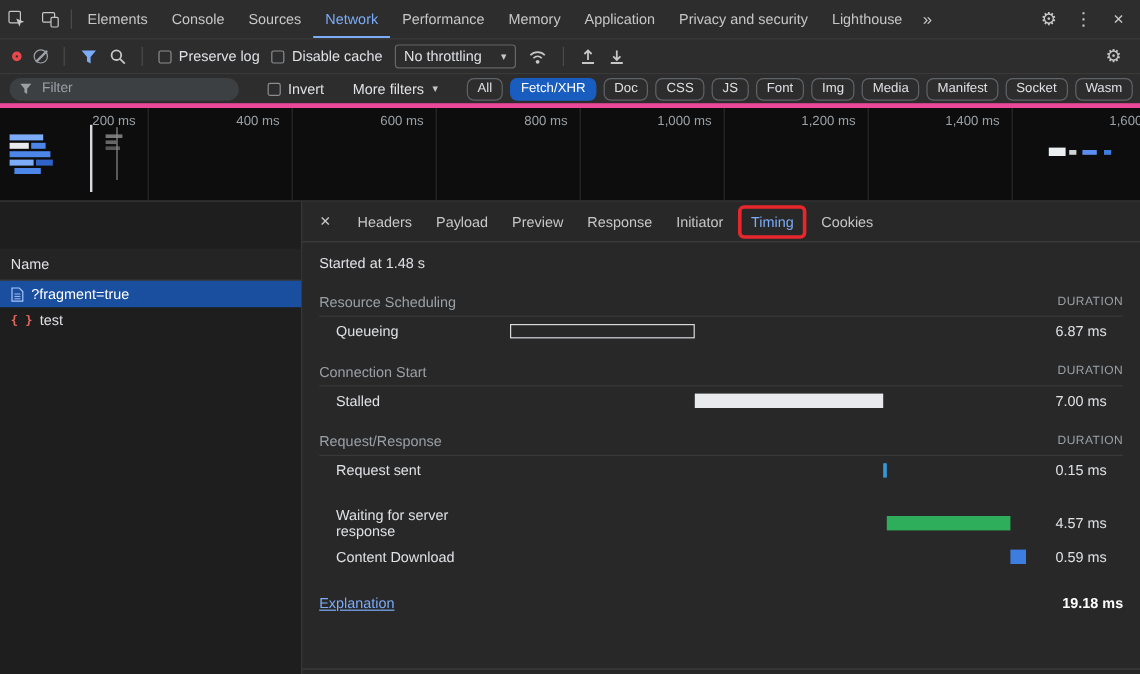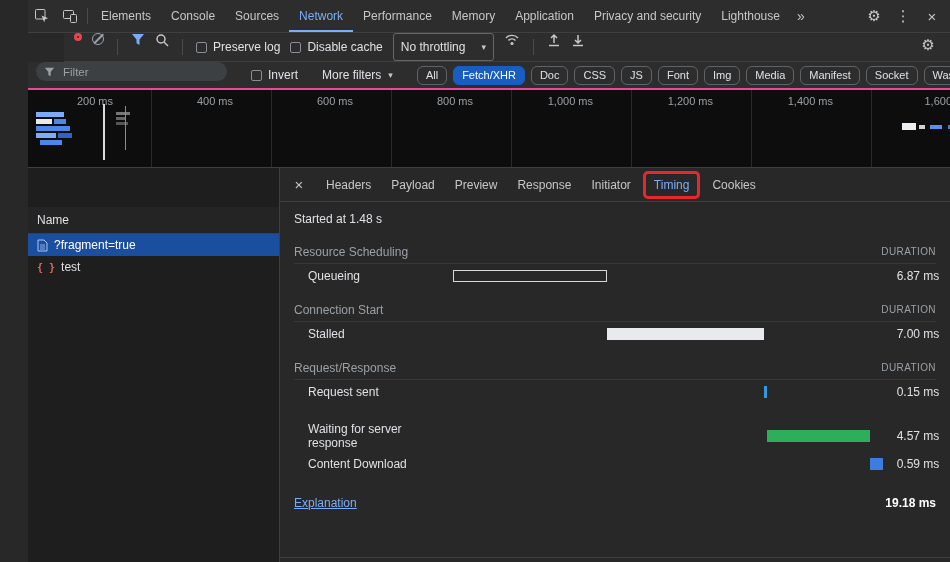--- a/index.html
+++ b/index.html
@@ -1,48 +1,48 @@
 <!DOCTYPE html>
 <html><head>
 <meta charset="utf-8">
 <style>
   * { box-sizing: border-box; }
   body { margin:0; background:#202124; }
   .devtools { position:relative; width:950px; height:562px; background:#282828;
-    color:#dfe1e5; font:12px "Liberation Sans", sans-serif; overflow:hidden;padding-left:28px; }
+    color:#dfe1e5; font:12px "Liberation Sans", sans-serif; overflow:hidden; }
 
   
   .main-tabbar { display:flex; align-items:stretch; height:33px; background:#2d2d2d;
     border-bottom:1px solid #3f3f3f; }
   .tool-icon { display:flex; align-items:center; justify-content:center; width:28px; }
   .vdiv { width:1px; height:16px; background:#4a4a4a; align-self:center; margin:0 3px; }
   .main-tab { display:flex; align-items:center; padding:0 10px; color:#c7c7c7; white-space:nowrap; }
   .main-tab.active { color:#7cacf8; box-shadow: inset 0 -2px 0 #7cacf8; }
   .more-tabs { display:flex; align-items:center; padding:0 7px; color:#c7c7c7; font-size:14px; }
   .tabbar-right { margin-left:auto; display:flex; align-items:center; gap:5px; padding-right:6px; }
   .glyph-btn { width:24px; height:24px; display:flex; align-items:center; justify-content:center;
     color:#c7c7c7; font-size:15px; }
 
   
-  .network-toolbar { display:flex; height:29px; background:#2d2d2d;
-    border-bottom:1px solid #3f3f3f; padding:0 10px; gap:10px;margin-left:36px; }
+  .network-toolbar { display:flex; align-items:center; height:29px; background:#2d2d2d;
+    border-bottom:1px solid #3f3f3f; padding:0 10px; gap:10px; }
   .record-dot { width:8px; height:8px; border:3px solid #e5484d; border-radius:50%; }
   .block-icon { position:relative; width:12px; height:12px; border:1.5px solid #9aa0a6; border-radius:50%; }
   .block-icon::after { content:''; position:absolute; left:-1.5px; top:4.2px; width:13px; height:1.5px;
     background:#9aa0a6; transform:rotate(-45deg); }
   .checkbox-group { display:flex; align-items:center; gap:6px; white-space:nowrap; }
   .checkbox { width:11px; height:11px; border:1.5px solid #8a8d91; border-radius:2px; background:transparent; }
   .select-box { display:flex; align-items:center; gap:16px; border:1px solid #666; border-radius:3px;
     padding:2px 7px; background:#2d2d2d; white-space:nowrap; }
   .caret { font-size:9px; color:#c7c7c7; }
   .spacer { flex:1; }
 
   
-  .filter-row { display:flex; height:28px; background:#2d2d2d;
-    border-bottom:2px solid #ec4899; padding:0 8px; gap:9px; }
+  .filter-row { display:flex; align-items:center; height:28px; background:#2d2d2d;
+    border-bottom:4px solid #ec4899; padding:0 8px; gap:9px; }
   .filter-pill { display:flex; align-items:center; gap:6px; width:240px; height:19px;
     background:#3c4043; border-radius:10px; padding:0 8px; }
   .filter-pill input { flex:1; min-width:0; background:transparent; border:none; outline:none;
     color:#dfe1e5; font:11.5px "Liberation Sans", sans-serif; }
   .filter-pill input::placeholder { color:#9aa0a6; }
   .more-filters { display:flex; align-items:center; gap:7px; color:#dfe1e5; white-space:nowrap; }
   .chips { display:flex; align-items:center; gap:6px; }
   .chip { padding:2.5px 8px; border:1px solid #5f6368; border-radius:6px; font-size:11px;
     color:#dfe1e5; background:transparent; font-family:inherit; white-space:nowrap; }
   .chip.active { background:#1a5dc0; border-color:#1a5dc0; color:#ffffff; }

